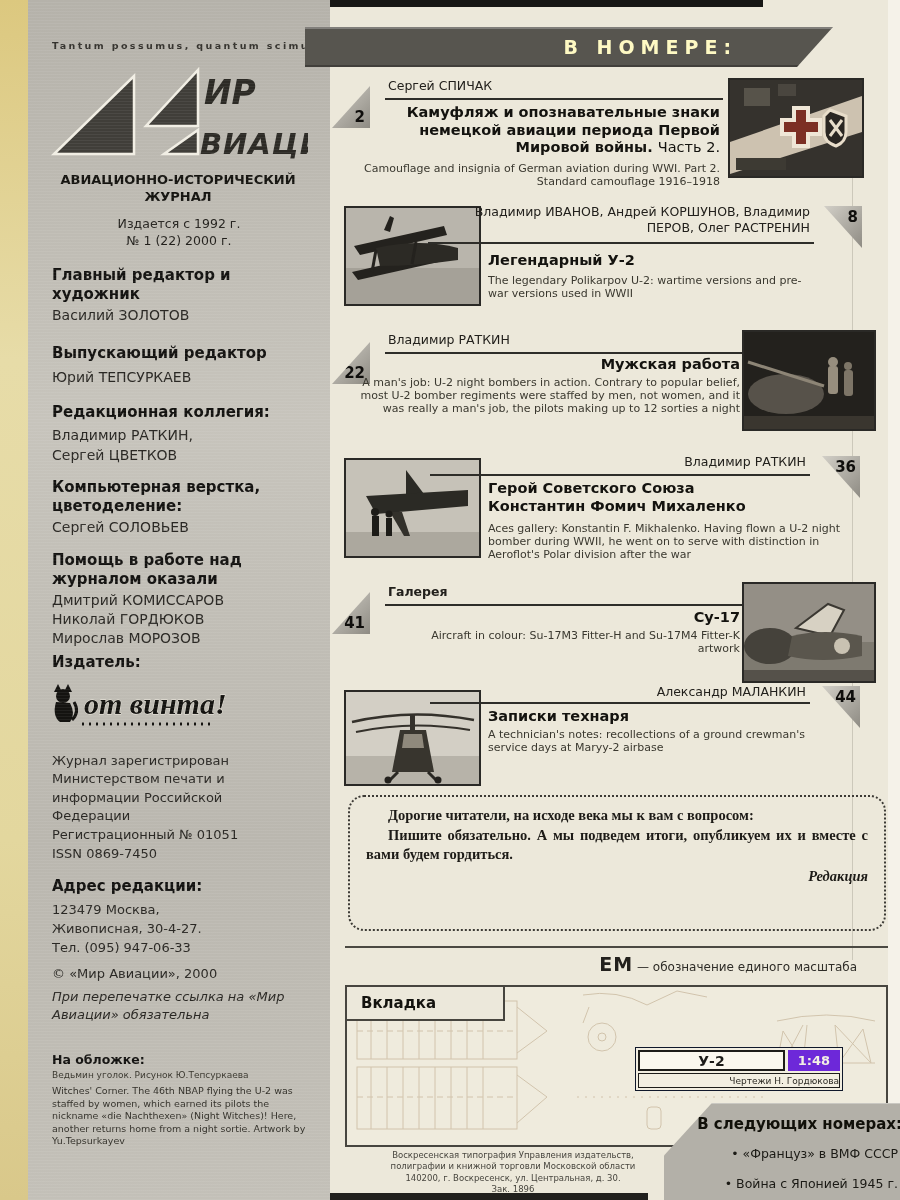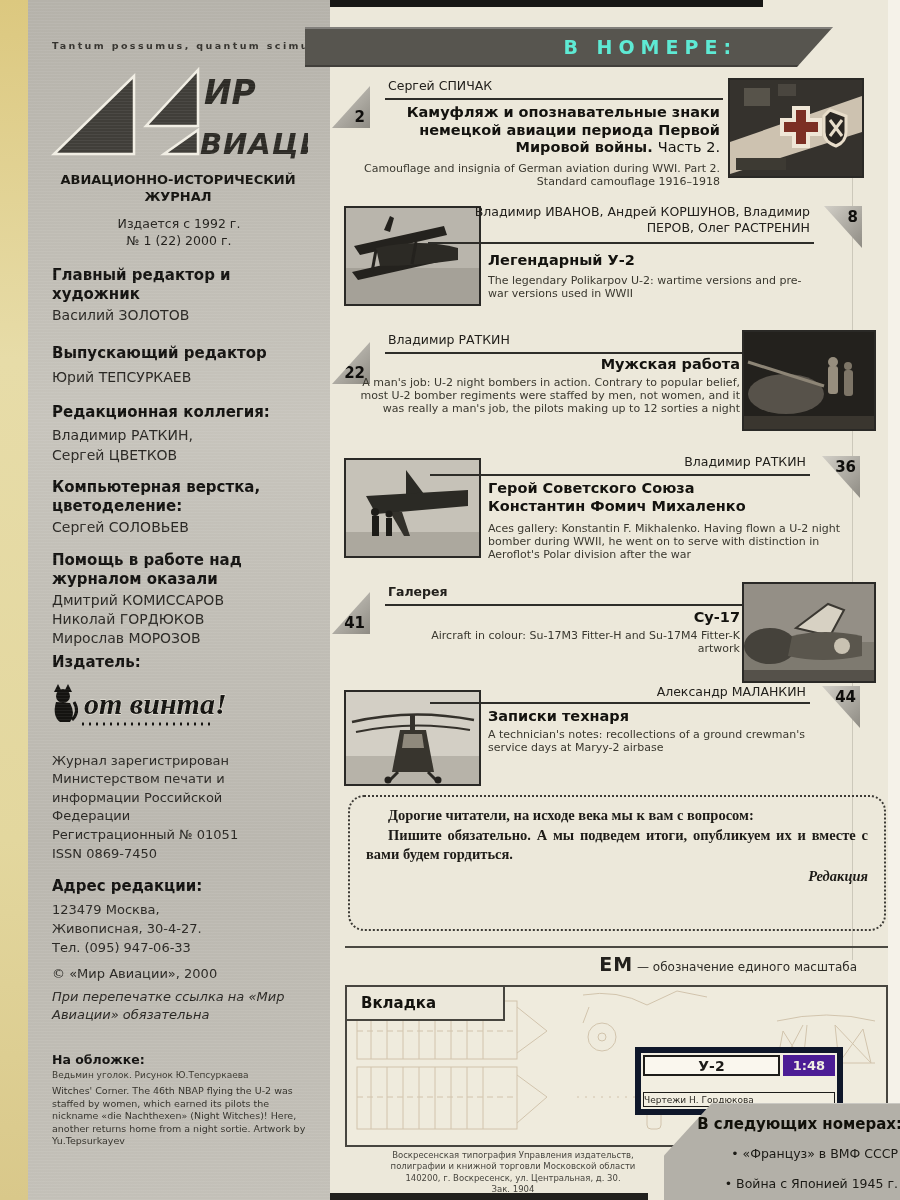--- a/index.html
+++ b/index.html
@@ -27,21 +27,21 @@
   .sb-small{font-size:13px;line-height:1.42;color:#2a2824;}
   .italic{font-style:italic;}
   .coverh{font-weight:bold;font-size:12.5px;color:#131210;}
   .cover-ru{font-size:9px;color:#3a382f;}
   .cover-en{font-size:9.5px;line-height:1.32;width:256px;color:#33312a;}
 
   
   .banner{position:absolute;left:305px;top:27px;width:528px;height:40px;background:#57554f;
           clip-path:polygon(0 0,100% 0,calc(100% - 36px) 100%,0 100%);
           box-shadow:inset 0 2px 0 rgba(255,255,255,.25), inset 0 -2px 0 rgba(0,0,0,.25);}
-  .banner span{position:absolute;right:96px;top:0;line-height:40px;color:#5eead4;
+  .banner span{position:absolute;right:96px;top:0;line-height:40px;color:#fef9c3;
           font-weight:bold;font-size:19px;letter-spacing:6px;}
 
   
   .art{position:absolute;}
   .tri{position:absolute;width:38px;height:42px;background:linear-gradient(135deg,#d2cfc7,#8e8b83);}
   .tri.tl{clip-path:polygon(100% 0,100% 100%,0 100%);}
   .tri.tr{clip-path:polygon(0 0,100% 0,100% 100%);}
   .tri .num{position:absolute;font-weight:bold;font-size:15px;color:#0f0e0c;}
   .tl .num{right:5px;bottom:2px;}
   .tr .num{right:4px;top:2px;}
@@ -64,25 +64,25 @@
   
   .hr2{position:absolute;left:345px;top:946px;width:543px;height:2px;background:#4b4942;}
   .scale-note{position:absolute;left:345px;top:953px;width:540px;text-align:right;padding-right:28px;box-sizing:border-box;}
   .scale-note .em{font-weight:bold;font-size:19px;color:#23211d;letter-spacing:1px;}
   .scale-note .tx{font-size:12px;color:#2e2c27;}
 
   
   .insert{position:absolute;left:345px;top:985px;width:543px;height:162px;border:2px solid #47453f;box-sizing:border-box;background:#efebdd;padding-left:42px;}
   .insert-label{position:absolute;left:-2px;top:-2px;width:160px;height:36px;border:2px solid #47453f;box-sizing:border-box;
           background:#ece8db;font-weight:bold;font-size:15px;line-height:32px;padding-left:14px;color:#14130f;}
-  .tblock{position:absolute;left:288px;top:60px;width:208px;border:6px solid #0f172a;background:#f2eee1;padding:2px;box-sizing:border-box;}
+  .tblock{position:absolute;left:288px;top:60px;width:208px;border:1px solid #0f172a;background:#f2eee1;padding:2px;box-sizing:border-box;}
   .tblock .r1{display:flex;}
   .tblock .name{flex:1;border:2px solid #1d1c19;background:#faf7ee;text-align:center;font-weight:bold;font-size:14px;line-height:19px;height:21px;box-sizing:border-box;}
-  .tblock .scale{width:52px;margin-left:3px;background:#4c1d95;color:#f2efe4;font-weight:bold;font-size:13px;text-align:center;line-height:21px;height:21px;}
-  .tblock .r2{margin-top:16px;border:1.5px solid #1d1c19;font-size:9px;text-align:left;padding:1.5px 0;color:#2c2a24;}
+  .tblock .scale{width:52px;margin-left:3px;background:#6d28d9;color:#f2efe4;font-weight:bold;font-size:13px;text-align:center;line-height:21px;height:21px;}
+  .tblock .r2{margin-top:2px;border:1.5px solid #1d1c19;font-size:9px;text-align:right;padding:1.5px 0;color:#2c2a24;}
 
   
   .upcoming{position:absolute;left:664px;top:1103px;width:252px;height:101px;background:#b3b0a8;
           clip-path:polygon(19% 0,100% 0,100% 100%,0 100%,0 52%);z-index:5;
           box-shadow:inset 0 1px 0 rgba(255,255,255,.3);}
   .upcoming .uh{margin:12px 14px 4px 0;text-align:right;font-weight:bold;font-size:15px;color:#111009;}
   .upcoming .ul{margin:12px 18px 0 0;text-align:right;font-size:12.5px;line-height:1.45;color:#1b1a15;}
 
   
   .imprint{position:absolute;left:348px;top:1150px;width:330px;text-align:center;
@@ -353,16 +353,16 @@
     <div class="ul">•  «Француз» в ВМФ СССР</div>
     <div class="ul">•  Война с Японией 1945 г.</div>
     <div class="ul">•  Дмитрий Японией</div>
     <div class="ul">•  Авиация и геополитика</div>
   </div>
 
   <div class="imprint">
     <div>Воскресенская типография Управления издательств,</div>
     <div>полиграфии и книжной торговли Московской области</div>
     <div>140200, г. Воскресенск, ул. Центральная, д. 30.</div>
-    <div>Зак. 1904</div>
+    <div>Зак. 1896</div>
   </div>
 
 </div>
 
 </body></html>

